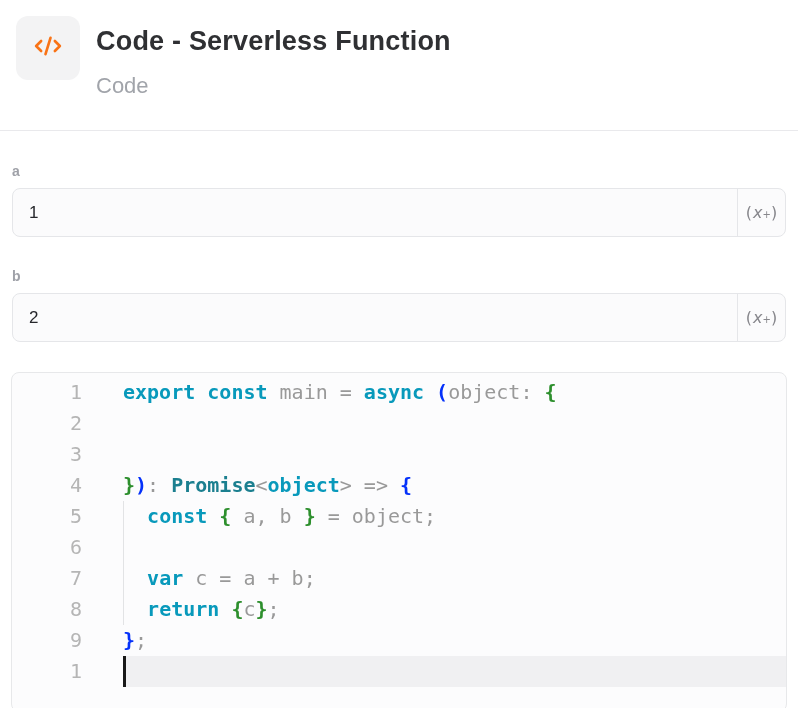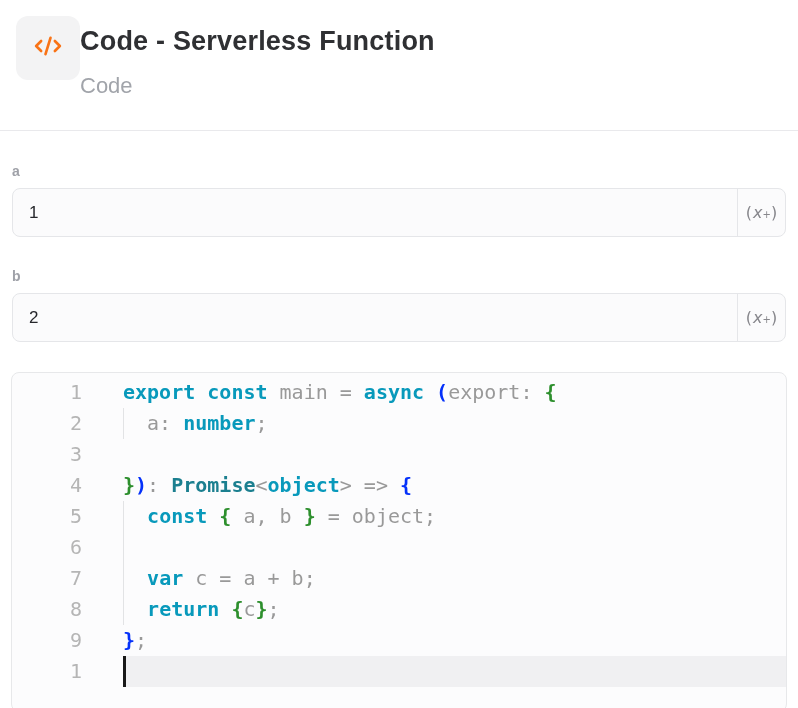--- a/index.html
+++ b/index.html
@@ -4,21 +4,21 @@
 <style>
   * { margin:0; padding:0; box-sizing:border-box; }
   html,body { width:798px; height:708px; overflow:hidden; background:#ffffff;
               font-family:"Liberation Sans", sans-serif; }
 
   
   .header { display:flex; align-items:flex-start; padding:16px 16px 0 16px; }
   .icon-box { width:64px; height:64px; border-radius:12px; background:#f3f3f4;
               display:flex; align-items:center; justify-content:center; flex:0 0 auto; }
   .icon-box svg { width:30px; height:30px; }
-  .header-text { padding-top:10px; }
+  .header-text { margin-left:16px; padding-top:10px; }
   .page-title { font-size:27px; font-weight:700; color:#2f3033; letter-spacing:.2px; }
   .page-subtitle { font-size:22px; color:#a1a4aa; margin-top:16px; }
   .divider { width:100%; height:1px; background:#e9e9ec; margin-top:31px; }
 
   
   .fields { padding:32px 12px 0 12px; }
   .field { margin-bottom:31px; }
   .field-label { font-size:14px; font-weight:600; color:#9fa1a8; margin-bottom:9px; }
   .input-row { display:flex; height:49px; border:1px solid #e5e6e9; border-radius:8px;
                background:#fbfbfc; overflow:hidden; }
@@ -100,22 +100,22 @@
             <span class="plus">+</span>
             <span>)</span>
         </span>
       </div>
     </div>
   </div>
 
 </div>
 
 <div class="editor" id="editor">
-    <div class="code-row"><div class="gutter">1</div><div class="code-cell"><span class="tok-kw">export</span><span class="tok-pl"> </span><span class="tok-kw">const</span><span class="tok-pl"> main = </span><span class="tok-kw">async</span><span class="tok-pl"> </span><span class="tok-b1">(</span><span class="tok-pl">export: </span><span class="tok-b2">{</span></div></div>
-    <div class="code-row has-guide"><div class="gutter">2</div><div class="code-cell"><span class="tok-pl">  a: </span><span class="tok-kw">number</span><span class="tok-pl">;</span></div></div>
+    <div class="code-row"><div class="gutter">1</div><div class="code-cell"><span class="tok-kw">export</span><span class="tok-pl"> </span><span class="tok-kw">const</span><span class="tok-pl"> main = </span><span class="tok-kw">async</span><span class="tok-pl"> </span><span class="tok-b1">(</span><span class="tok-pl">object: </span><span class="tok-b2">{</span></div></div>
+    <div class="code-row has-guide"><div class="gutter">2</div></div>
     <div class="code-row has-guide"><div class="gutter">3</div></div>
     <div class="code-row"><div class="gutter">4</div><div class="code-cell"><span class="tok-b2">}</span><span class="tok-b1">)</span><span class="tok-pl">: </span><span class="tok-type">Promise</span><span class="tok-pl">&lt;</span><span class="tok-kw">object</span><span class="tok-pl">&gt; =&gt; </span><span class="tok-b1">{</span></div></div>
     <div class="code-row has-guide"><div class="gutter">5</div><div class="code-cell"><span class="tok-pl">  </span><span class="tok-kw">const</span><span class="tok-pl"> </span><span class="tok-b2">{</span><span class="tok-pl"> a, b </span><span class="tok-b2">}</span><span class="tok-pl"> = object;</span></div></div>
     <div class="code-row has-guide"><div class="gutter">6</div><div class="code-cell"></div></div>
     <div class="code-row has-guide"><div class="gutter">7</div><div class="code-cell"><span class="tok-pl">  </span><span class="tok-kw">var</span><span class="tok-pl"> c = a + b;</span></div></div>
     <div class="code-row has-guide"><div class="gutter">8</div><div class="code-cell"><span class="tok-pl">  </span><span class="tok-kw">return</span><span class="tok-pl"> </span><span class="tok-b2">{</span><span class="tok-pl">c</span><span class="tok-b2">}</span><span class="tok-pl">;</span></div></div>
     <div class="code-row"><div class="gutter">9</div><div class="code-cell"><span class="tok-b1">}</span><span class="tok-pl">;</span></div></div>
     <div class="code-row current"><div class="gutter">1</div><div class="code-cell"><div class="caret"></div></div></div>
   </div>
 

